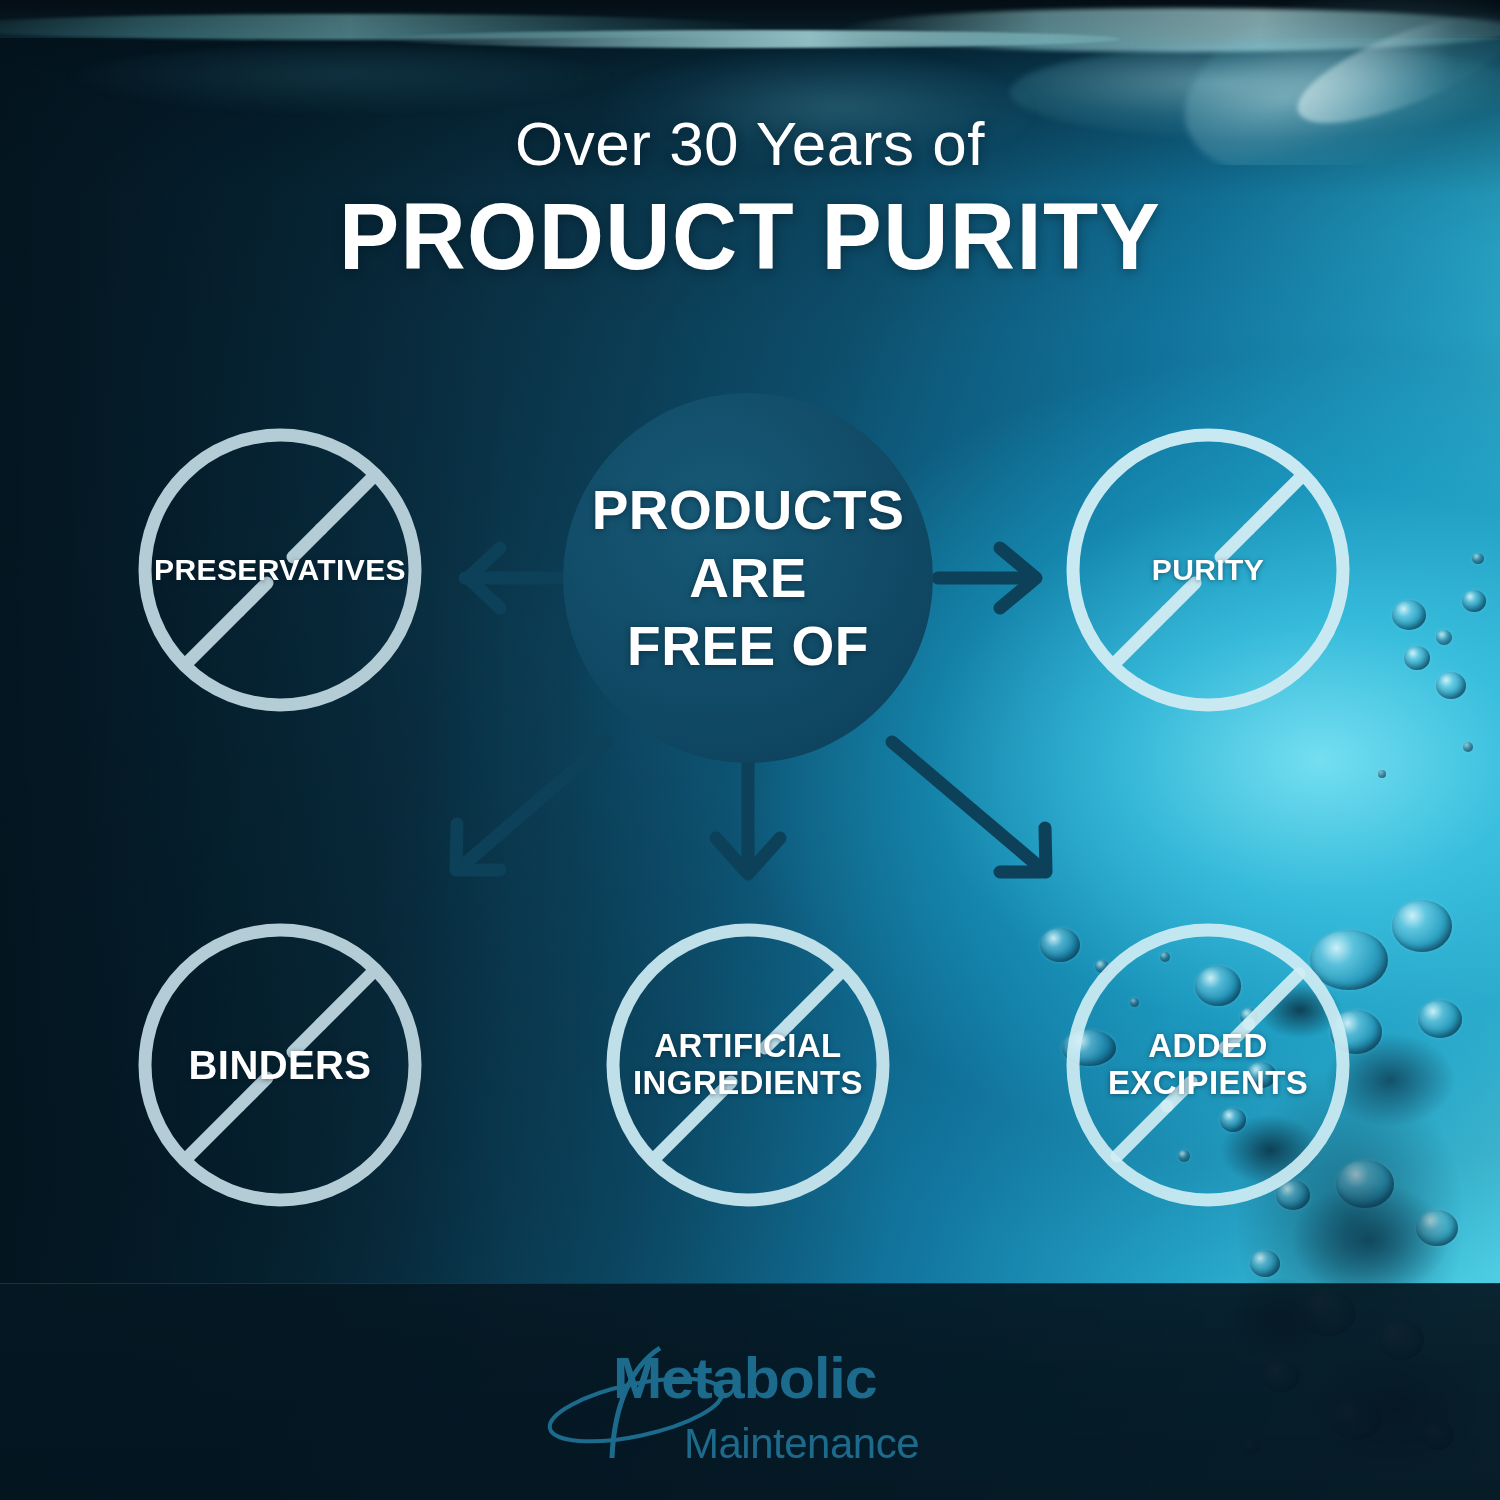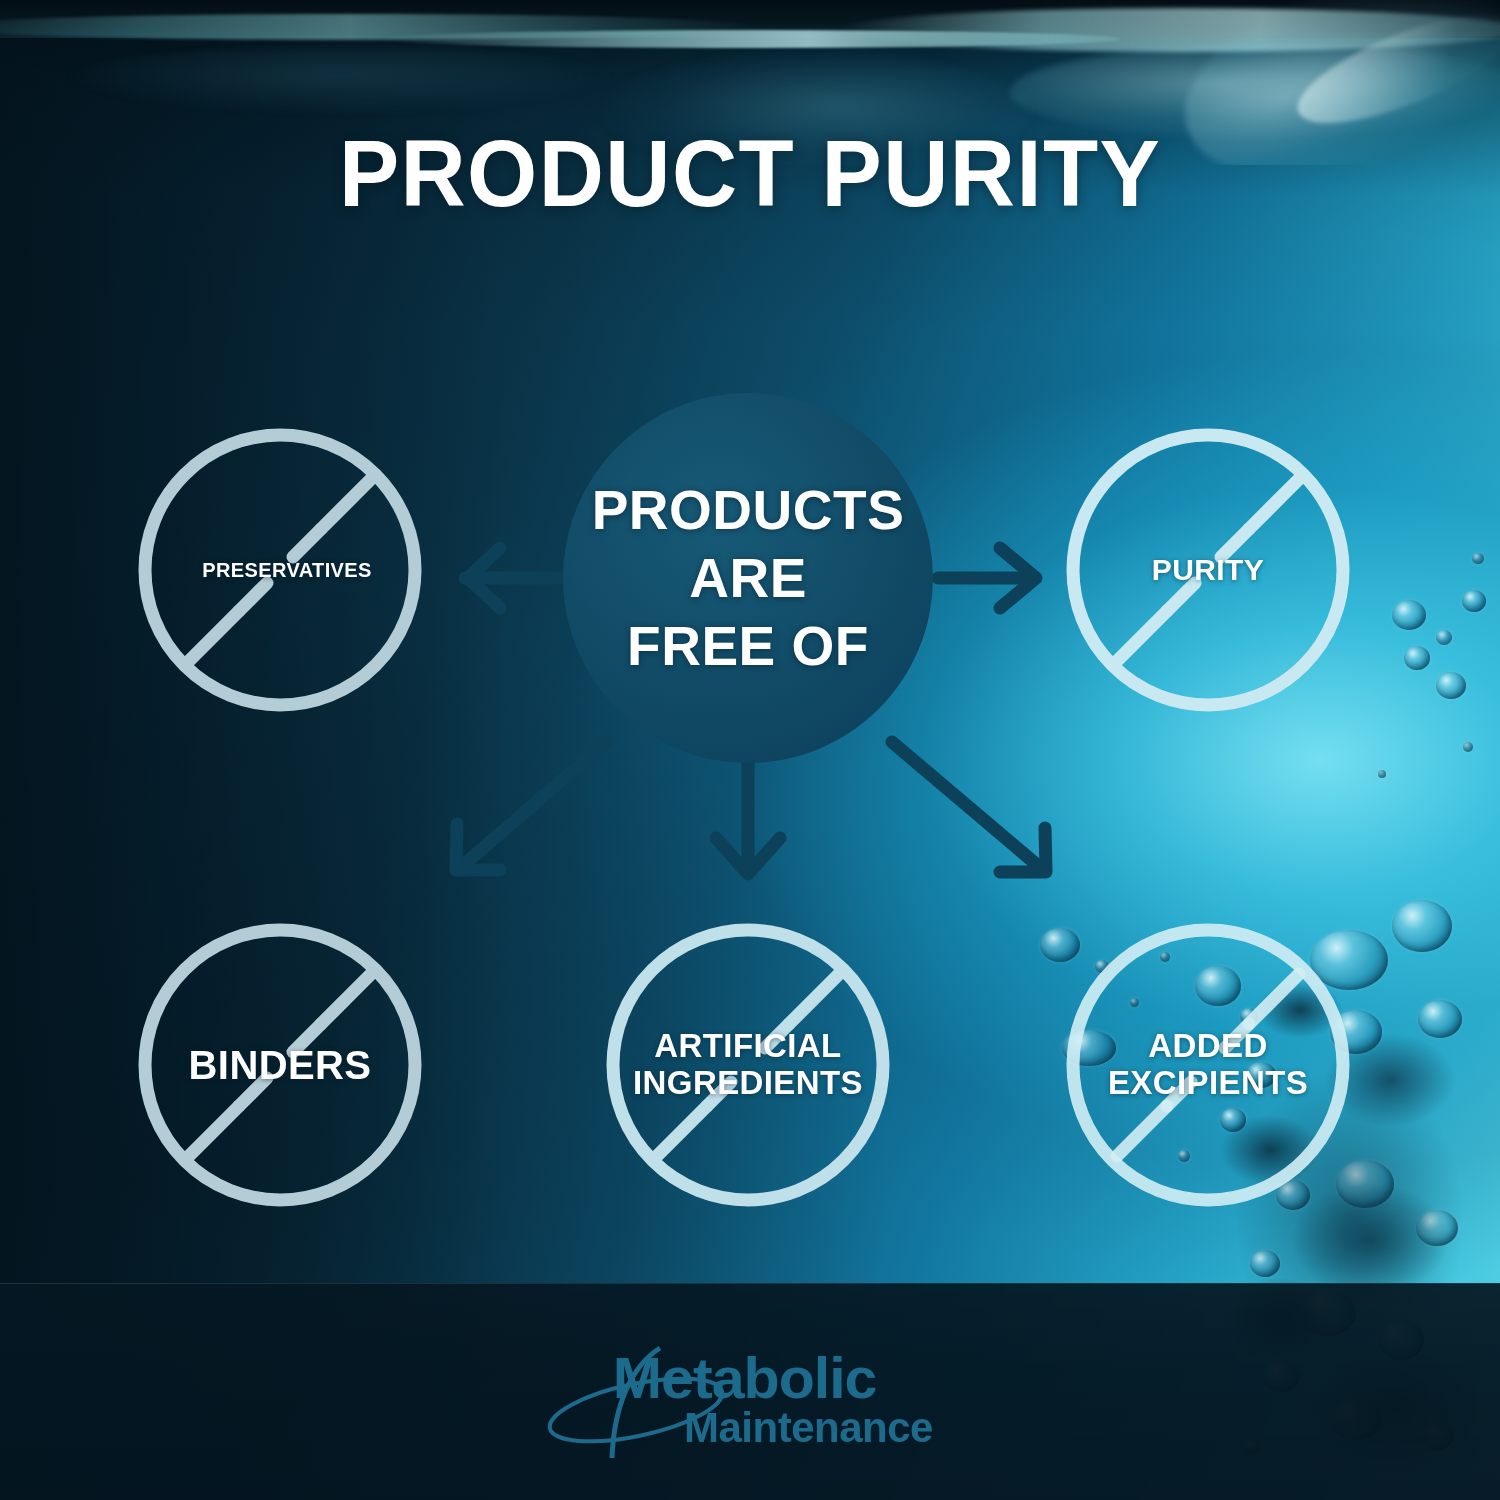--- a/index.html
+++ b/index.html
@@ -142,22 +142,22 @@
   
   .logo{position:absolute;left:0;right:0;top:1340px;display:flex;justify-content:center;z-index:7;}
   .logo-inner{position:relative;width:420px;height:135px;}
   .logo-text{position:absolute;left:76px;top:10px;}
   .logo-l1{
     color:#1d6b8c;font-size:58px;font-weight:700;line-height:0.95;
     letter-spacing:-1px;transform:scaleX(1.02);
     font-family:"Liberation Sans","DejaVu Sans",sans-serif;
   }
   .logo-l2{
-    color:#1d6b8c;font-size:42px;font-weight:700;line-height:1.0;
-    letter-spacing:-0.5px;margin-left:68px;margin-top:2px;
+    color:#1d6b8c;font-size:42px;font-weight:400;line-height:1.0;
+    letter-spacing:-0.5px;margin-left:68px;margin-top:18px;
   }
 </style>
 </head>
 <body>
 
 <div id="stage">
 
   <div class="bg-layer bg-base"></div>
   <div class="bg-layer bg-vignette"></div>
 
@@ -203,20 +203,21 @@
     <div class="bub" style="left:1300px;top:1290px;width:56px;height:46px;"></div>
     <div class="bub" style="left:1378px;top:1320px;width:46px;height:40px;"></div>
     <div class="bub" style="left:1262px;top:1360px;width:38px;height:32px;"></div>
     <div class="bub" style="left:1330px;top:1398px;width:52px;height:42px;"></div>
     <div class="bub" style="left:1420px;top:1420px;width:34px;height:30px;"></div>
     <div class="bub sm" style="left:1244px;top:1440px;width:16px;height:15px;"></div>
   </div>
   <div class="plume"></div>
 
   <div class="title-wrap">
+    <div class="title-sub">Over 30 Years of</div>
     <div class="title-main">PRODUCT PURITY</div>
   </div>
 
   <svg class="arrows" width="1500" height="1500" viewBox="0 0 1500 1500">
     <g stroke="#0c4159" stroke-width="13" fill="none" stroke-linecap="round" stroke-linejoin="round">
 
       <g>
         <line x1="560" y1="578" x2="465" y2="578"></line>
         <polyline points="500,548 468,578 500,608"></polyline>
       </g>
@@ -254,21 +255,21 @@
     </div>
 
     <div class="ban" style="left:135px;top:425px;width:290px;height:290px;">
       <svg width="290" height="290" viewBox="0 0 290 290">
         <circle cx="145" cy="145" r="135" fill="none" stroke="#b4ccd5" stroke-width="13"></circle>
         <line x1="54" y1="236" x2="104" y2="186" stroke="#b4ccd5" stroke-width="13" stroke-linecap="round"></line>
         <line x1="186" y1="104" x2="236" y2="54" stroke="#b4ccd5" stroke-width="13" stroke-linecap="round"></line>
         <line x1="104" y1="186" x2="132" y2="158" stroke="#b4ccd5" stroke-width="13" stroke-linecap="round"></line>
         <line x1="158" y1="132" x2="186" y2="104" stroke="#b4ccd5" stroke-width="13" stroke-linecap="round"></line>
       </svg>
-      <div class="label" style="font-size:20px;margin-left:7px;">
+      <div class="label" style="font-size:30px;">
         <span>PRESERVATIVES</span>
       </div>
     </div>
 
     <div class="ban" style="left:1063px;top:425px;width:290px;height:290px;">
       <svg width="290" height="290" viewBox="0 0 290 290">
         <circle cx="145" cy="145" r="135" fill="none" stroke="#c9e9f2" stroke-width="13"></circle>
         <line x1="54" y1="236" x2="104" y2="186" stroke="#c9e9f2" stroke-width="13" stroke-linecap="round"></line>
         <line x1="186" y1="104" x2="236" y2="54" stroke="#c9e9f2" stroke-width="13" stroke-linecap="round"></line>
         <line x1="104" y1="186" x2="132" y2="158" stroke="#c9e9f2" stroke-width="13" stroke-linecap="round"></line>

